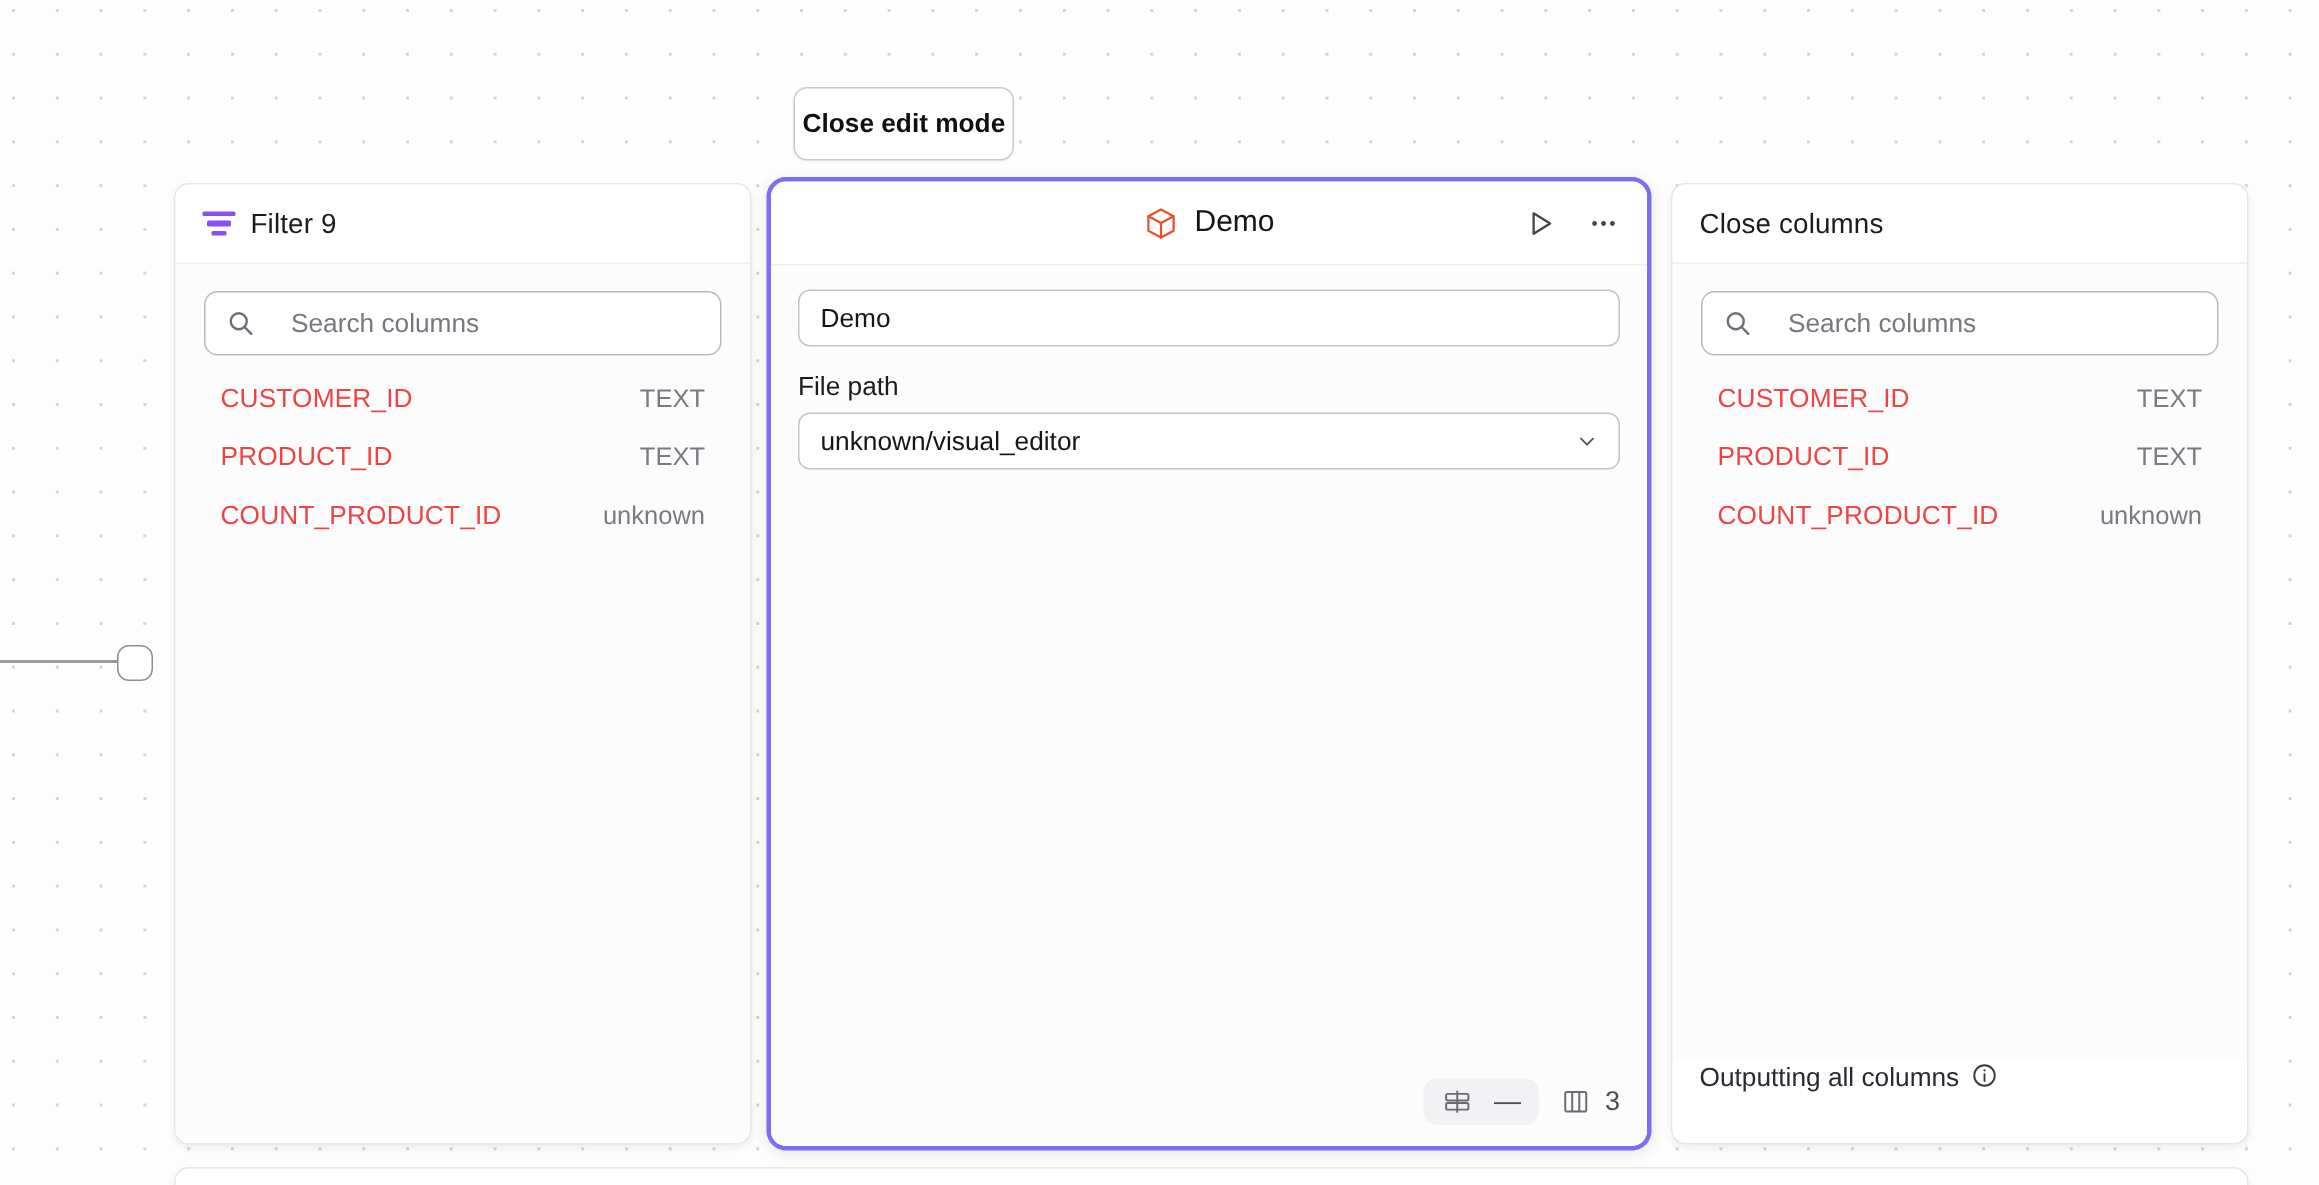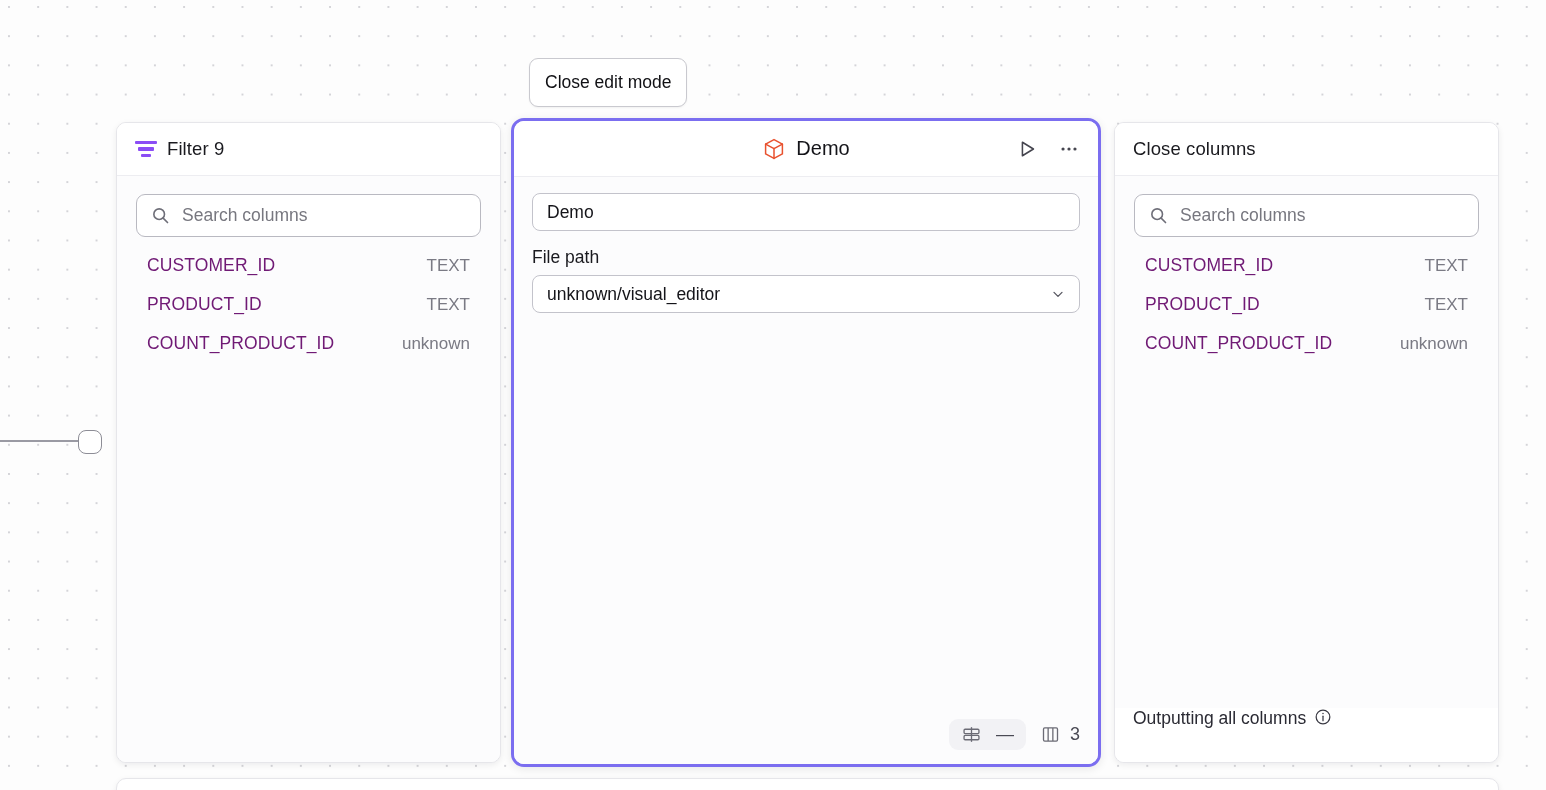--- a/index.html
+++ b/index.html
@@ -42,29 +42,29 @@
     border-radius: 8px;
     background: #ffffff;
   }
 
   
   #close-edit-mode {
     position: absolute;
     left: 529px;
     top: 58px;
     height: 49px;
-    padding: 0 15px;
+    padding: 0 5px;
     display: flex;
     align-items: center;
     justify-content: center;
     background: #ffffff;
     border: 1px solid #c9c9cf;
     border-radius: 9px;
     font-size: 17.5px;
-    font-weight: normal;
+    font-weight: bold;
     color: #101014;
     cursor: pointer;
     box-shadow: 0 1px 2px rgba(0,0,0,.05);
     white-space: nowrap;
   }
 
   
   .panel {
     position: absolute;
     background: #ffffff;
@@ -98,21 +98,21 @@
   }
 
   
   .search-box {
     height: 43px;
     border: 1px solid #b9b9c1;
     border-radius: 9px;
     background: #ffffff;
     display: flex;
     align-items: center;
-    gap: 12px;
+    gap: 24px;
     padding: 0 14px;
     cursor: text;
   }
   .search-input {
     border: none;
     outline: none;
     background: transparent;
     font-family: "Liberation Sans", sans-serif;
     font-size: 17.5px;
     color: #1a1a1f;
@@ -125,21 +125,21 @@
   .col-row {
     display: flex;
     align-items: baseline;
     justify-content: space-between;
     height: 39px;
     padding: 0 10px 0 10px;
     cursor: default;
   }
   .col-name {
     font-size: 17.5px;
-    color: #701a75;
+    color: #ef4444;
     letter-spacing: .1px;
   }
   .col-type {
     font-size: 17px;
     color: #7a7a84;
   }
 
   
   #panel-filter {
     left: 116px;

